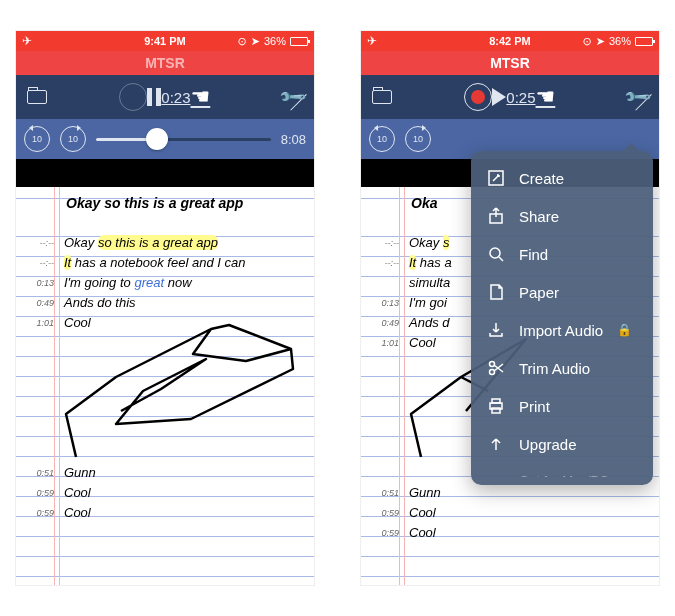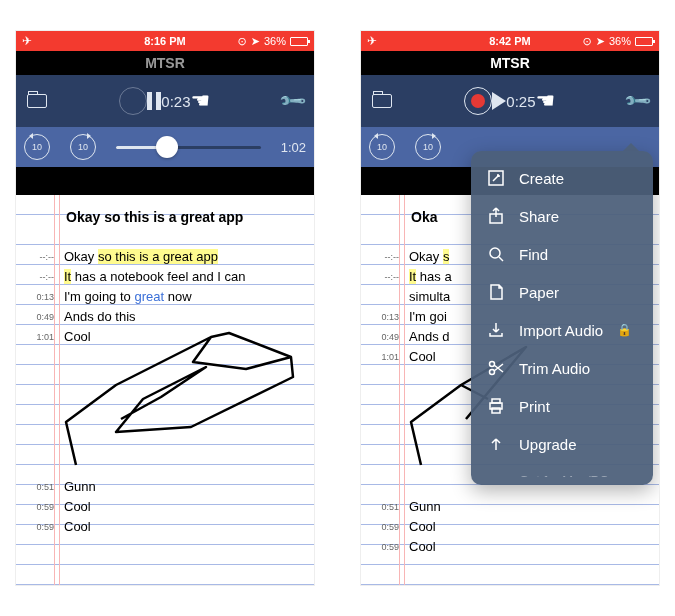--- a/index.html
+++ b/index.html
@@ -34,39 +34,40 @@
     position: relative;
   }
   .status-left { display: flex; align-items: center; gap: 4px; flex: 1; }
   .status-center { position: absolute; left: 50%; transform: translateX(-50%); font-weight: 600; }
   .status-right { display: flex; align-items: center; gap: 4px; justify-content: flex-end; flex: 1; }
   .airplane { font-size: 12px; }
   .battery { width: 18px; height: 9px; border: 1px solid #fff; border-radius: 1px; position: relative; }
   .battery::after { content: ''; position: absolute; right: -3px; top: 2px; width: 2px; height: 3px; background: #fff; }
   .battery-fill { height: 100%; width: 36%; background: #fff; }
   .title-bar {
-    background: #000000;
+    background: #ef4444;
     height: 24px;
     display: flex;
     align-items: center;
     justify-content: center;
     color: rgba(255,255,255,0.6);
     font-size: 14px;
     font-weight: 600;
   }
   .title-bar.bright { color: #fff; }
   .toolbar {
     background: #2b3e63;
-    height: 52px;
+    height: 44px;
     display: flex;
     align-items: center;
     color: #dfe6f0;
     padding: 0 10px;
     gap: 0;
     position: relative;
+    text-decoration: underline;
   }
   .toolbar .spacer { flex: 1; }
   .rec-btn {
     width: 28px; height: 28px; border-radius: 50%;
     border: 1.5px solid #dfe6f0;
     display: flex; align-items: center; justify-content: center;
   }
   .rec-dot { width: 14px; height: 14px; background: #e53935; border-radius: 50%; }
   .play-triangle {
     width: 0; height: 0;
@@ -82,21 +83,21 @@
   .folder-icon { width: 20px; height: 14px; border: 1.5px solid #dfe6f0; border-radius: 2px; position: relative; }
   .folder-icon::before { content: ''; position: absolute; top: -4px; left: 0; width: 8px; height: 3px; border: 1.5px solid #dfe6f0; border-bottom: none; border-radius: 1px 1px 0 0; }
   .wrench { transform: rotate(-45deg); font-size: 18px; }
 
   .scrub-bar {
     background: #4b66a3;
     height: 40px;
     display: flex;
     align-items: center;
     padding: 0 8px;
-    gap: 20px;
+    gap: 10px;
     color: #dfe6f0;
     font-size: 13px;
   }
   .skip-circle {
     width: 26px; height: 26px; border: 1.5px solid #dfe6f0; border-radius: 50%;
     display: flex; align-items: center; justify-content: center; font-size: 9px;
     position: relative;
   }
   .skip-circle::before {
     content: ''; position: absolute; top: -2px; left: 50%;
@@ -129,21 +130,22 @@
     position: relative;
     overflow: hidden;
   }
   .notebook-inner {
     position: absolute; inset: 0;
     background:
       linear-gradient(to right, transparent 38px, #f8b5b5 38px, #f8b5b5 39px, transparent 39px),
       linear-gradient(to right, transparent 43px, #f8b5b5 43px, #f8b5b5 44px, transparent 44px),
       repeating-linear-gradient(to bottom, transparent 0, transparent 19px, #a8b9e6 19px, #a8b9e6 20px);
     background-position: 0 0, 0 0, 0 30px;
-    padding-top: 14px;
+    padding-top: 8px;
+    font-style: italic;
   }
   .note-heading {
     font-weight: 700;
     font-size: 14px;
     padding: 0 50px;
     margin-bottom: 22px;
   }
   .note-row {
     display: flex;
     font-size: 13px;
@@ -154,21 +156,21 @@
     width: 44px;
     text-align: right;
     padding-right: 6px;
     font-size: 9px;
     color: #666;
   }
   .note-text {
     flex: 1;
     padding-left: 4px;
   }
-  .hl { background: #fffb8f; }
+  .hl { background: #fffb8f; border-radius: 6px; }
   .link { color: #3a6fd8; }
   .sketch {
     position: absolute;
     left: 45px; right: 5px; top: 132px; height: 150px;
     pointer-events: none;
   }
 
   
   .dropdown {
     position: absolute;
@@ -213,21 +215,21 @@
   }
 </style>
 </head>
 <body>
 
 <div class="screen">
   <div class="status-bar">
     <div class="status-left">
       <span class="airplane">✈</span>
     </div>
-    <span class="status-center">8:16 PM</span>
+    <span class="status-center">9:41 PM</span>
     <div class="status-right">
       <span>⊙</span>
       <span>➤</span>
       <span>36%</span>
       <span class="battery"><span class="battery-fill"></span></span>
     </div>
   </div>
   <div class="title-bar">
       <span>MTSR</span>
     </div>
@@ -252,21 +254,21 @@
     <div class="skip-circle">
         <span>10</span>
       </div>
     <div class="skip-circle fwd">
         <span>10</span>
       </div>
     <div class="slider-track">
       <div class="slider-fill" style="width:35%"></div>
       <div class="slider-thumb" style="left:35%"></div>
     </div>
-    <span>1:02</span>
+    <span>8:08</span>
   </div>
 
   <div class="black-strip"></div>
 
   <div class="notebook">
     <div class="notebook-inner">
       <div class="note-heading">Okay so this is a great app</div>
       <div id="s1-lines">
           <div class="note-row">
             <div class="note-time">--:--</div>

